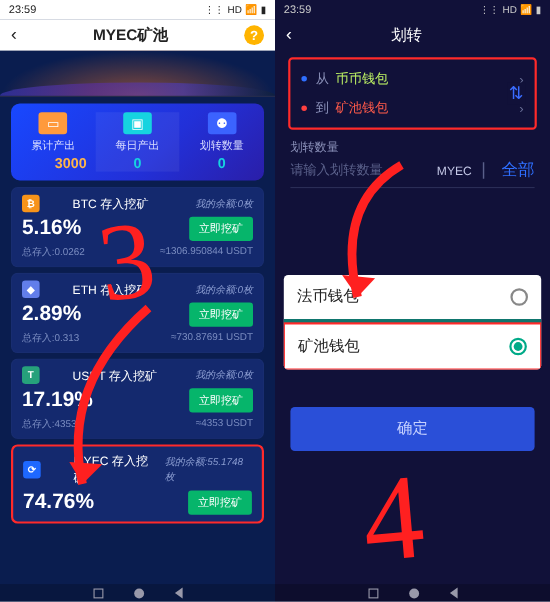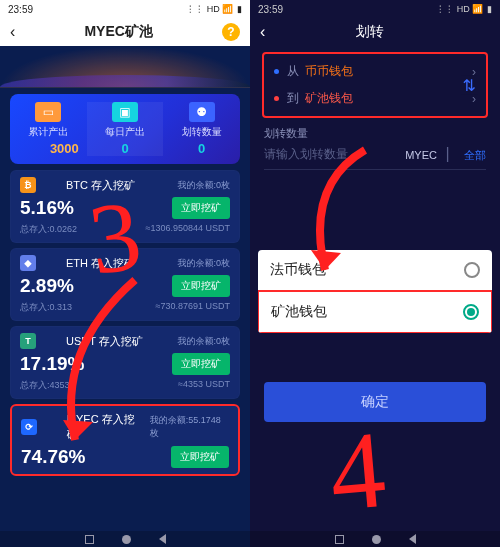--- a/index.html
+++ b/index.html
@@ -34,63 +34,63 @@
   .stat-value { font-size:13px; font-weight:600; margin-top:2px; }
   .stat-value.orange { color:#ffb64a;margin-left:32px; }
   .stat-value.cyan { color:#16d3e0; }
 
   .coin-card { margin:5px 10px; background:#14296e; border-radius:6px; padding:6px 9px; border:1px solid rgba(255,255,255,0.02);}
   .coin-card.hl { border:2px solid #ff2a2a; }
   .cc-row1 { display:flex; align-items:center; gap:5px; }
   .coin-logo { width:16px; height:16px; border-radius:3px; display:flex; align-items:center; justify-content:center; font-size:9px; font-weight:bold; color:#fff; }
   .coin-logo.btc{background:#f7931a;} .coin-logo.eth{background:#627eea;} .coin-logo.usdt{background:#26a17b;} .coin-logo.myec{background:#1e68ff;}
   .cc-name { font-size:11px; color:#fff; font-weight:500;padding-left:25px; }
-  .cc-bal { margin-left:auto; font-size:9px; color:#8a9cd0; }
+  .cc-bal { margin-left:auto; font-size:9px; color:#8a9cd0;font-style:italic; }
   .cc-row2 { display:flex; align-items:center; margin-top:4px; }
   .cc-rate { font-size:19px; font-weight:700; color:#fff; }
   .cc-btn { margin-left:auto; background:#06b56b; color:#fff; border-radius:3px; font-size:10px; padding:4px 9px; }
   .cc-row3 { display:flex; justify-content:space-between; font-size:9px; color:#7a8cc0; margin-top:4px; }
 
   .navbar { position:absolute; bottom:0; left:0; right:0; height:16px; display:flex; justify-content:center; align-items:center; gap:28px; background:rgba(0,0,0,0.2); }
   .navbar span { width:9px; height:9px; border:1px solid #99a; }
   .navbar .home { border-radius:50%; border:none; background:#99a; width:9px; height:9px; }
   .navbar .back-nav { width:0;height:0;border:none;border-top:5px solid transparent;border-bottom:5px solid transparent;border-right:7px solid #99a;}
 
   
   .r-header { display:flex; align-items:center; padding:0 10px; height:28px; }
   .r-header .title { font-size:14px; color:#fff; flex:1; text-align:center; font-weight:500;}
   .r-back { color:#fff; font-size:16px; }
 
   .wallet-box { margin:6px 12px; border:2px solid #ff2a2a; border-radius:4px; padding:4px 6px; position:relative;}
   .w-row { display:flex; align-items:center; padding:5px 4px; font-size:12px; }
   .w-row .dot { width:5px; height:5px; border-radius:50%; margin-right:8px;}
   .w-row .dot.blue{background:#2f6fff;} .w-row .dot.red{background:#ff4040;}
   .w-row .lbl { color:#8a90b8; margin-right:6px; }
-  .w-row .val { color:#f97316; }
+  .w-row .val { color:#bef264; }
   .w-row.red .val{ color:#ff5a4a; }
   .w-row .chev { margin-left:auto; color:#6a7098; font-size:12px;}
   .swap-icon { position:absolute; right:8px; top:50%; transform:translateY(-50%); color:#3a6cff; font-size:16px; background:#111139; padding:0 2px;}
 
   .section { margin:8px 14px 2px; }
   .sec-label { font-size:11px; color:#8a90b8; margin-bottom:4px;}
   .sec-val { font-size:13px; color:#eef; }
   .amt-row { display:flex; justify-content:space-between; align-items:center; border-bottom:1px solid #2a2d56; padding-bottom:6px;}
   .amt-row .ph { color:#5a608a; font-size:12px;}
   .amt-row .unit { color:#c4c8e6; font-size:11px;}
-  .amt-row .all { color:#2f6fff; font-size:11px; margin-left:6px;}
+  .amt-row .all { color:#2f6fff; font-size:15px; margin-left:6px;}
 
   .sheet { position:absolute; left:8px; right:8px; top:250px; background:#fff; border-radius:4px; overflow:hidden;}
-  .sheet-row { display:flex; align-items:center; padding:11px 12px; font-size:14px; color:#222; border-bottom:1px solid #0f766e;}
+  .sheet-row { display:flex; align-items:center; padding:11px 12px; font-size:14px; color:#222; border-bottom:4px solid #0f766e;}
   .sheet-row:last-child{border-bottom:none;}
   .sheet-row.hl { border:2px solid #ff2a2a; margin:-1px;}
   .radio { margin-left:auto; width:16px; height:16px; border:2px solid #888; border-radius:50%; display:flex; align-items:center; justify-content:center;}
   .radio.on { border-color:#0a8; }
   .radio.on::after{content:"";width:8px;height:8px;border-radius:50%;background:#0a8;}
 
-  .confirm-btn { position:absolute; left:14px; right:14px; top:382px; background:#2a4fd8; color:#c6d1ff; text-align:center; padding:11px 0; border-radius:4px; font-size:14px;}
+  .confirm-btn { position:absolute; left:14px; right:14px; top:370px; background:#2a4fd8; color:#c6d1ff; text-align:center; padding:11px 0; border-radius:4px; font-size:14px;}
 
   
   .anno { position:absolute; pointer-events:none; }
   .num3 { left:90px; top:180px; font-size:100px; color:#ff2020; font-weight:500; font-family:cursive; transform:rotate(-8deg);}
   .num4 { left:330px; top:408px; font-size:110px; color:#ff2020; font-weight:400; font-family:cursive; transform:rotate(-5deg);}
   .arrow1{ left:35px; top:270px; width:130px; height:190px;}
   .arrow2{ left:275px; top:145px; width:120px; height:140px;}
   svg.arrow path{ stroke:#ff2020; stroke-width:8; fill:none; }
   svg.arrow polygon{ fill:#ff2020; }
 </style>

